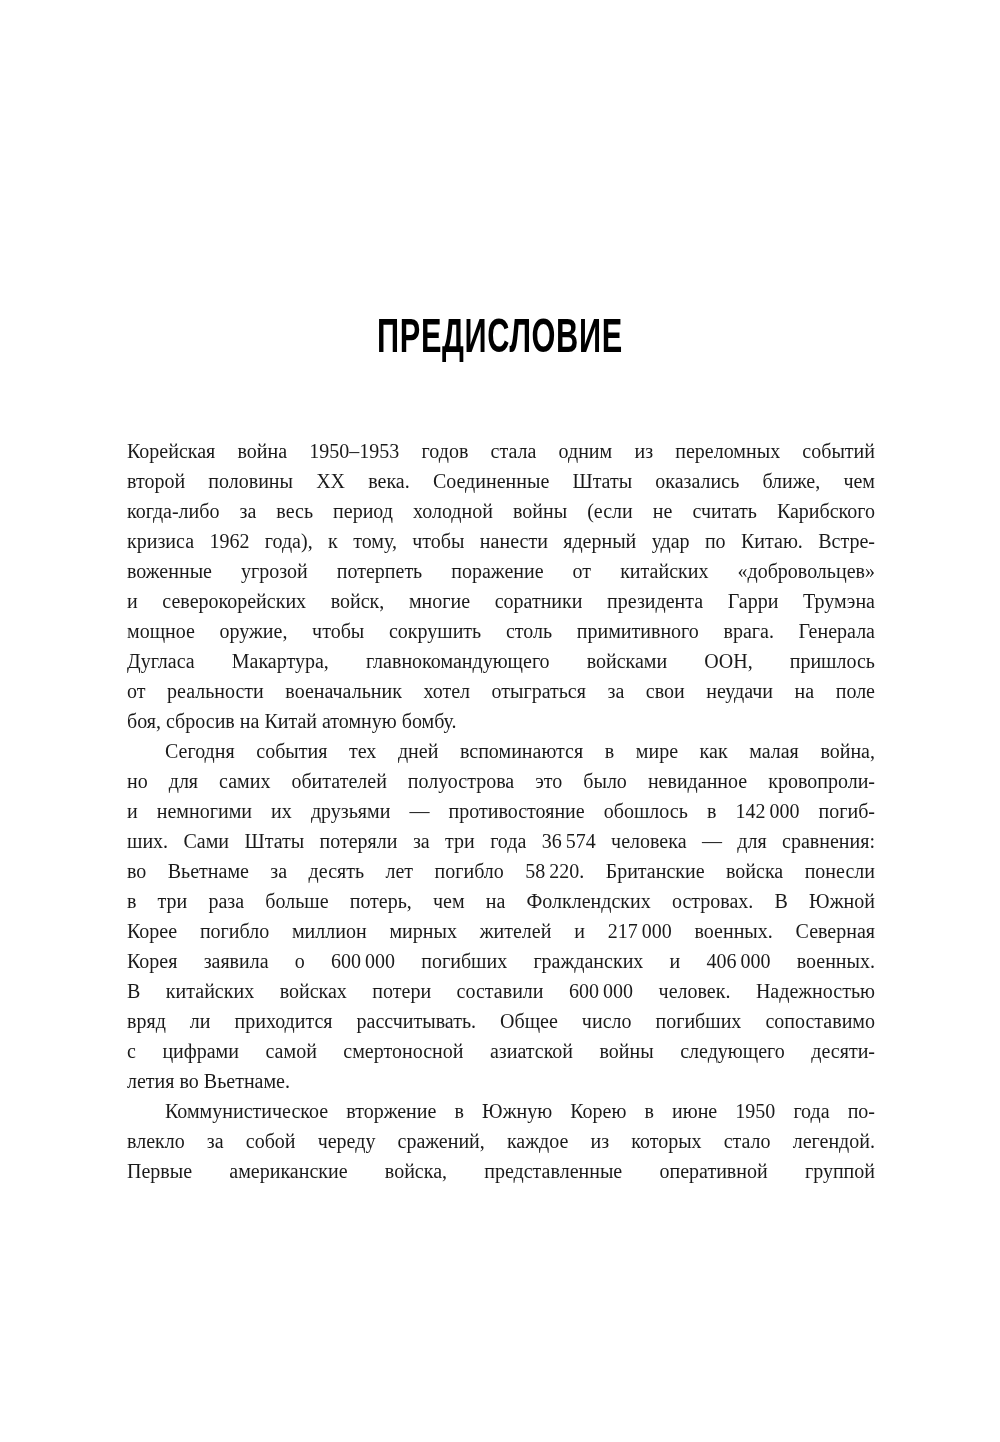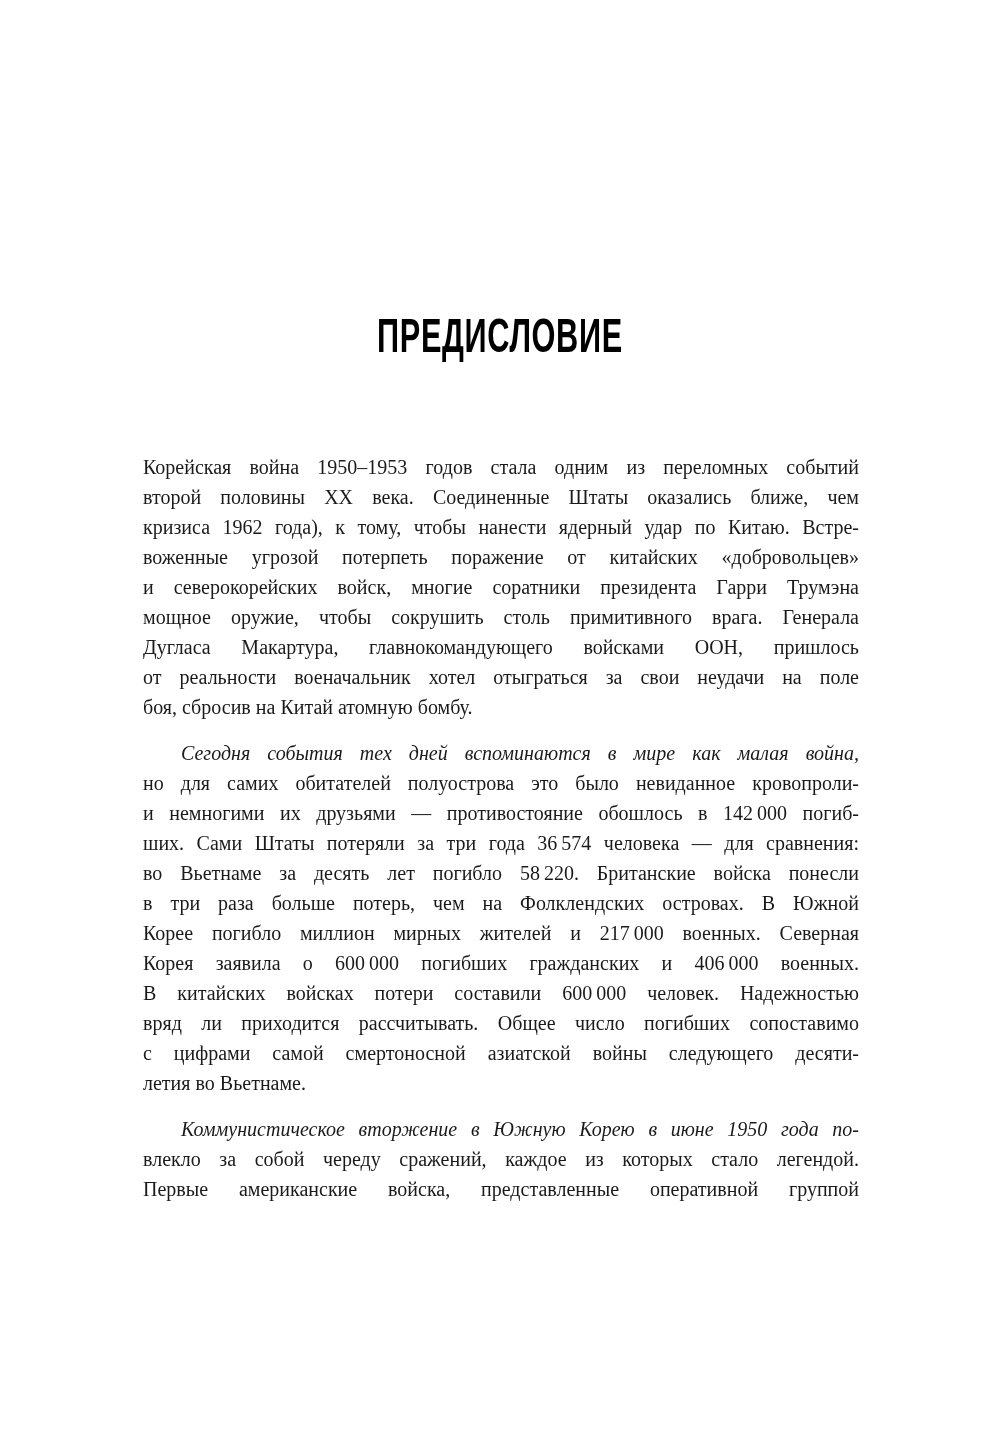--- a/index.html
+++ b/index.html
@@ -38,47 +38,47 @@
   }
   .text-column {
     position: absolute;
     top: 436px;
     left: 127px;
     width: 748px;
     color: var(--text-color, #1a1a1a);
     font-size: 20px;
   }
   .paragraph {
-    margin: 16px;
+    margin: 0;
   }
   .line {
     line-height: 30px;
     text-align: justify;
     text-align-last: justify;
     white-space: normal;
   }
   .line.last {
     text-align-last: left;
   }
   .line.indent {
     padding-left: 38px;
-    font-style: italic;
   }
 </style>
 </head>
 <body>
 
 <div class="page">
   <h1 class="chapter-title">
     <span class="condense">ПРЕДИСЛОВИЕ</span>
   </h1>
   <div class="text-column" id="text-column">
       <div class="paragraph">
         <div class="line">Корейская война 1950–1953 годов стала одним из переломных событий</div>
         <div class="line">второй половины XX века. Соединенные Штаты оказались ближе, чем</div>
+        <div class="line">когда-либо за весь период холодной войны (если не считать Карибского</div>
         <div class="line">кризиса 1962 года), к тому, чтобы нанести ядерный удар по Китаю. Встре-</div>
         <div class="line">воженные угрозой потерпеть поражение от китайских «добровольцев»</div>
         <div class="line">и северокорейских войск, многие соратники президента Гарри Трумэна</div>
         <div class="line">мощное оружие, чтобы сокрушить столь примитивного врага. Генерала</div>
         <div class="line">Дугласа Макартура, главнокомандующего войсками ООН, пришлось</div>
         <div class="line">от реальности военачальник хотел отыграться за свои неудачи на поле</div>
         <div class="line last">боя, сбросив на Китай атомную бомбу.</div>
       </div>
       <div class="paragraph">
         <div class="line indent">Сегодня события тех дней вспоминаются в мире как малая война,</div>

